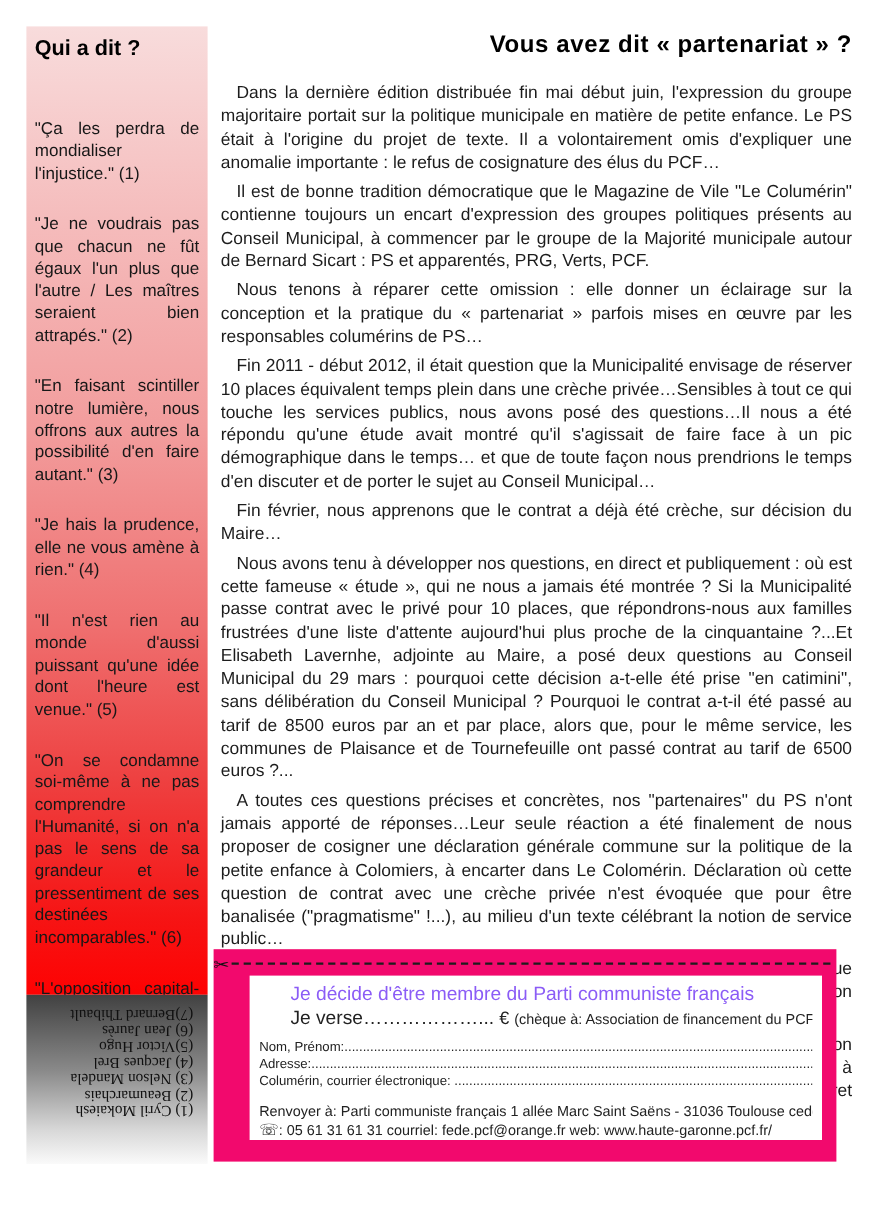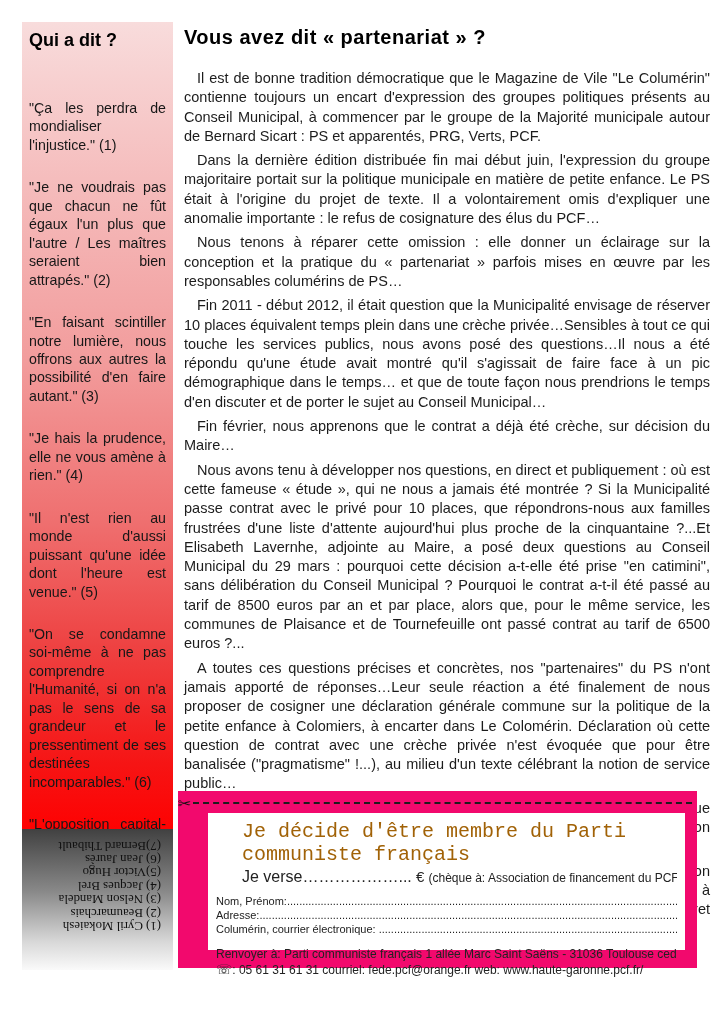--- a/index.html
+++ b/index.html
@@ -34,21 +34,21 @@
     width:100%; height:100%; box-sizing:border-box;
     transform:rotate(180deg);
     padding:38px 10px 9px 12px;
     font-family:"Liberation Serif", serif; font-size:12.8px; line-height:13.4px;
     color:#101010; text-align:left;
   }
 
   
   .article { position:absolute; left:184px; top:26px; width:526px; }
   .article-title {
-    font-size:20px; font-weight:bold; text-align:left;
+    font-size:20px; font-weight:bold; text-align:right;
     margin:0 0 20px 0; letter-spacing:0.5px; color:#000;
   }
   .article p {
     font-size:14.5px; line-height:19.3px; text-align:justify;
     text-indent:13px; margin:0 0 5px 0; color:#1c1c1c;
     hyphens:auto; -webkit-hyphens:auto;
   }
   .signature {
     font-family:"Liberation Serif", serif; font-size:13px; color:#1c1c1c;
     text-align:right; padding-right:26px; margin-top:12px;
@@ -63,21 +63,21 @@
     position:absolute; top:5px; left:1px; right:5px; height:14px;
     display:flex; align-items:center; color:#111;
   }
   .scissors { font-size:13px; line-height:13px; transform:scaleX(1.25); margin-right:3px; }
   .dashes { flex:1; border-top:2px dashed #1d1d1d; height:0; }
   .coupon-inner {
     position:absolute; left:30px; right:12px; top:22px; bottom:18px;
     background:#ffffff; box-sizing:border-box; padding:7px 8px 4px 8px;
     color:#222;
   }
-  .join-line1 { font-size:20px; margin:0 0 2px 26px; color:#a16207;font-family:Liberation Mono, monospace; }
+  .join-line1 { font-size:16px; margin:0 0 2px 26px; color:#8b5cf6; }
   .join-line2 { font-size:16px; margin:0 0 9px 26px; white-space:nowrap; overflow:hidden; }
   .join-line2 .euro { font-size:15px; }
   .join-line2 .cheque { font-size:12px; }
   .field {
     font-size:11px; line-height:13.8px; white-space:nowrap; overflow:hidden;
     color:#222;
   }
   .send-line { font-size:12px; line-height:15px; margin-top:11px; white-space:nowrap; overflow:hidden; }
   .contact-line { font-size:12px; line-height:15px; white-space:nowrap; overflow:hidden; }
   .phone { font-size:13px; }
@@ -105,22 +105,22 @@
       <div>(3) Nelson Mandela</div>
       <div>(4) Jacques Brel</div>
       <div>(5)Victor Hugo</div>
       <div>(6) Jean Jaurès</div>
       <div>(7)Bernard Thibault</div>
     </div>
   </div>
 
   <main class="article">
     <h1 class="article-title">Vous avez dit « partenariat » ?</h1>
+    <p>Dans la dernière édition distribuée fin mai début juin, l'expression du groupe majoritaire portait sur la politique municipale en matière de petite enfance. Le PS était à l'origine du projet de texte. Il a volontairement omis d'expliquer une anomalie importante : le refus de cosignature des élus du PCF…</p>
     <p>Il est de bonne tradition démocratique que le Magazine de Vile "Le Columérin" contienne toujours un encart d'expression des groupes politiques présents au Conseil Municipal, à commencer par le groupe de la Majorité municipale autour de Bernard Sicart : PS et apparentés, PRG, Verts, PCF.</p>
-    <p>Dans la dernière édition distribuée fin mai début juin, l'expression du groupe majoritaire portait sur la politique municipale en matière de petite enfance. Le PS était à l'origine du projet de texte. Il a volontairement omis d'expliquer une anomalie importante : le refus de cosignature des élus du PCF…</p>
     <p>Nous tenons à réparer cette omission : elle donner un éclairage sur la conception et la pratique du « partenariat » parfois mises en œuvre par les responsables columérins de PS…</p>
     <p>Fin 2011 - début 2012, il était question que la Municipalité envisage de réserver 10 places équivalent temps plein dans une crèche privée…Sensibles à tout ce qui touche les services publics, nous avons posé des questions…Il nous a été répondu qu'une étude avait montré qu'il s'agissait de faire face à un pic démographique dans le temps… et que de toute façon nous prendrions le temps d'en discuter et de porter le sujet au Conseil Municipal…</p>
     <p>Fin février, nous apprenons que le contrat a déjà été crèche, sur décision du Maire…</p>
     <p>Nous avons tenu à développer nos questions, en direct et publiquement : où est cette fameuse « étude », qui ne nous a jamais été montrée ?  Si la Municipalité passe contrat avec le privé pour 10 places, que répondrons-nous aux familles frustrées d'une liste d'attente aujourd'hui plus proche de la cinquantaine ?...Et Elisabeth Lavernhe, adjointe au Maire, a posé deux questions au Conseil Municipal du 29 mars : pourquoi cette décision a-t-elle été prise "en catimini", sans délibération du Conseil Municipal ? Pourquoi le contrat a-t-il été passé au tarif de 8500 euros par an et par place, alors que, pour le même service, les communes de Plaisance et de Tournefeuille ont passé contrat au tarif de 6500 euros ?...</p>
     <p>A toutes ces questions précises et concrètes, nos "partenaires" du PS n'ont jamais apporté de réponses…Leur seule réaction a été finalement de nous proposer de cosigner une déclaration générale commune sur la politique de la petite enfance à Colomiers, à encarter dans Le Colomérin. Déclaration où cette question de contrat avec une crèche privée n'est évoquée que pour être banalisée ("pragmatisme" !...), au milieu d'un texte célébrant la notion de service public…</p>
     <p>Devant le refus pur et simple de répondre à nos questions, on comprendra que nous n'ayons pu que refuser de nous associer à ce texte (commun) d'expression politique.</p>
     <p>Nos questions demeurent donc sans réponses…y compris la question subsidiaire non moins importante et qui vient s'ajouter : les responsables du PS, à Colomiers, sont-ils prêts à donner à la notion de "partenariat" un contenu concret autre que sur le mode de la langue de bois à usage grand public ?</p>
     <div class="signature">Section PCF Colomiers</div>
   </main>
 

